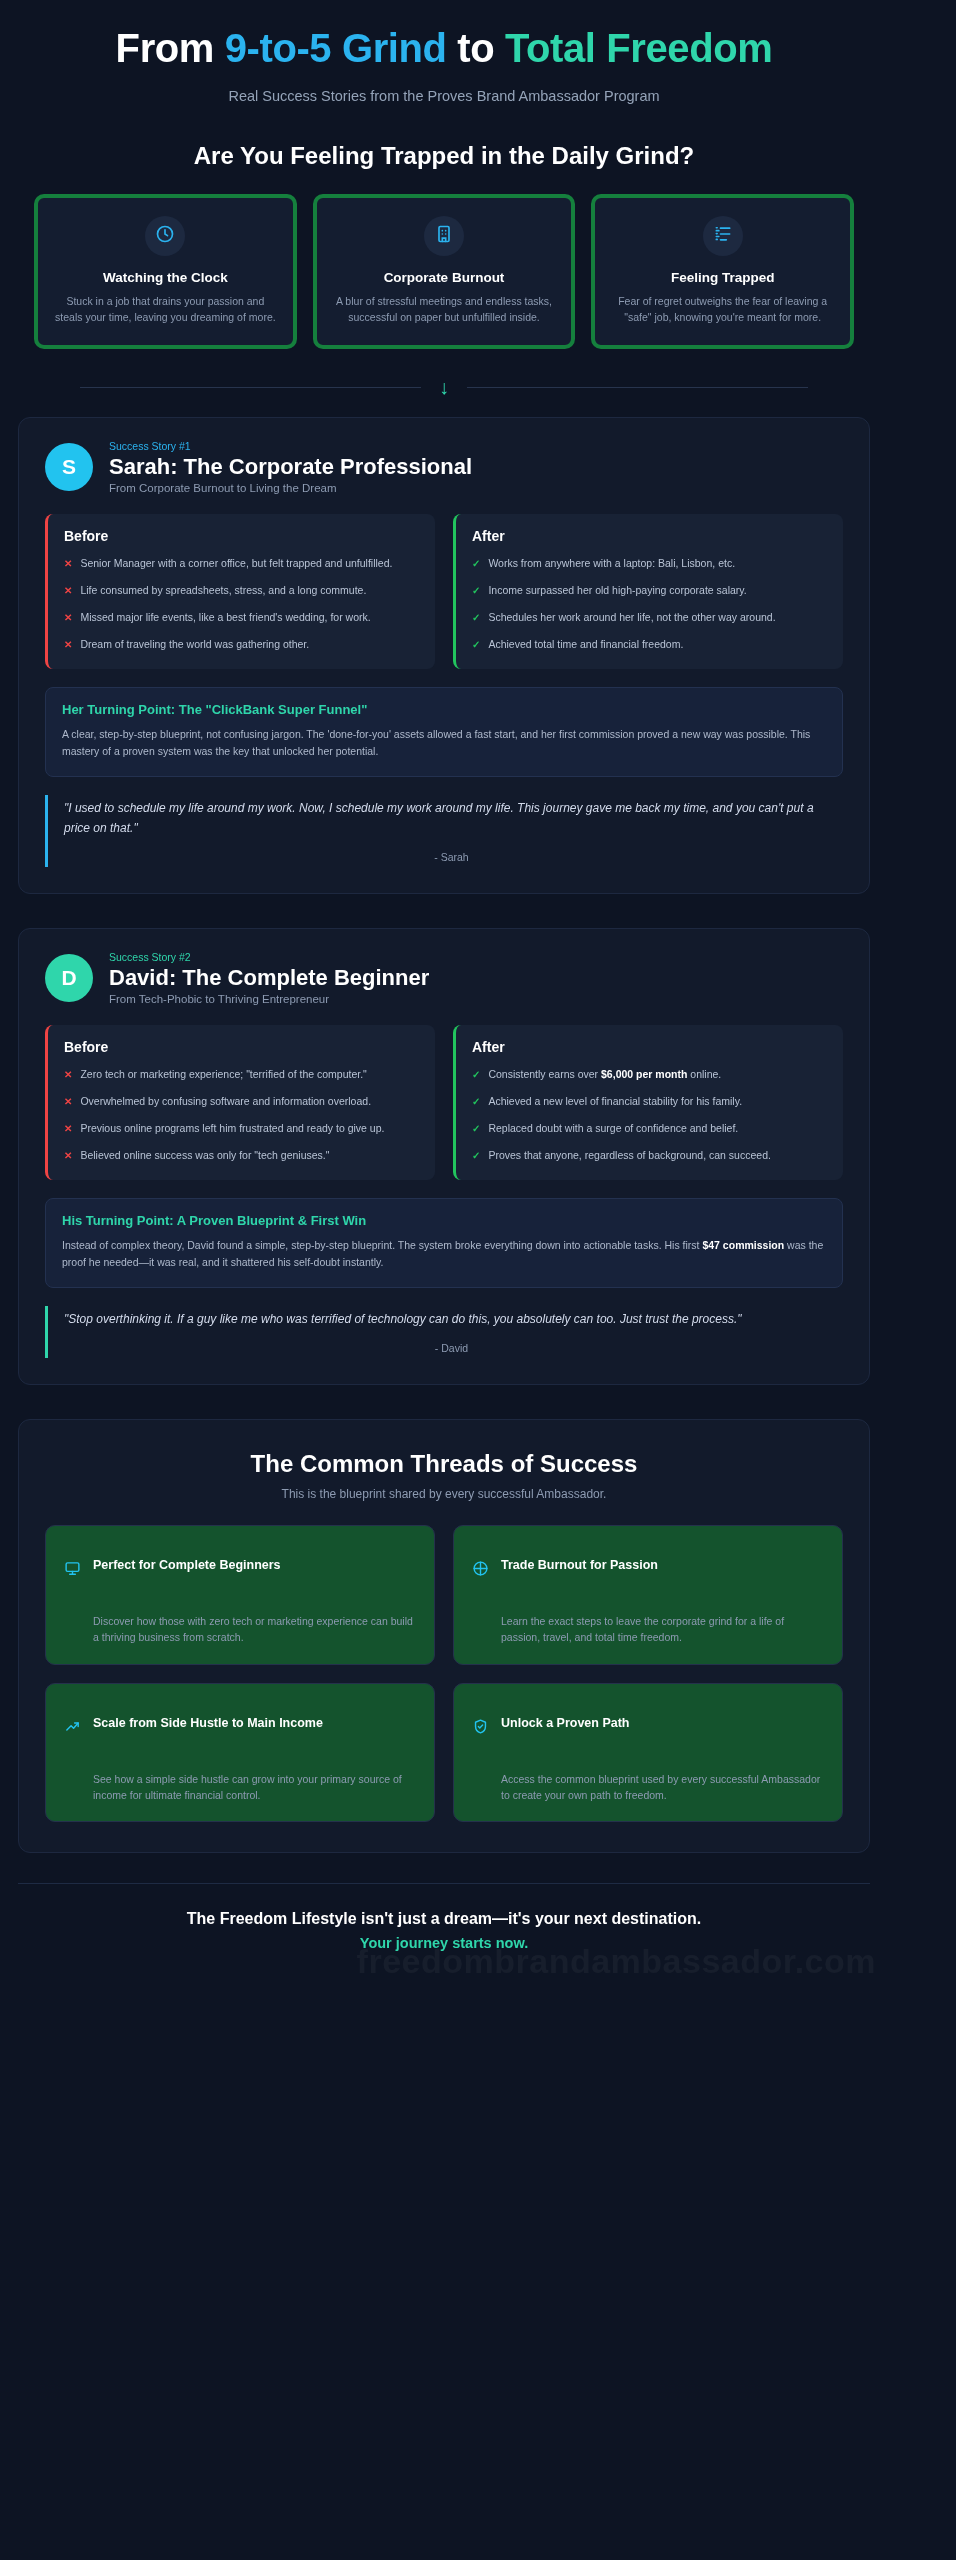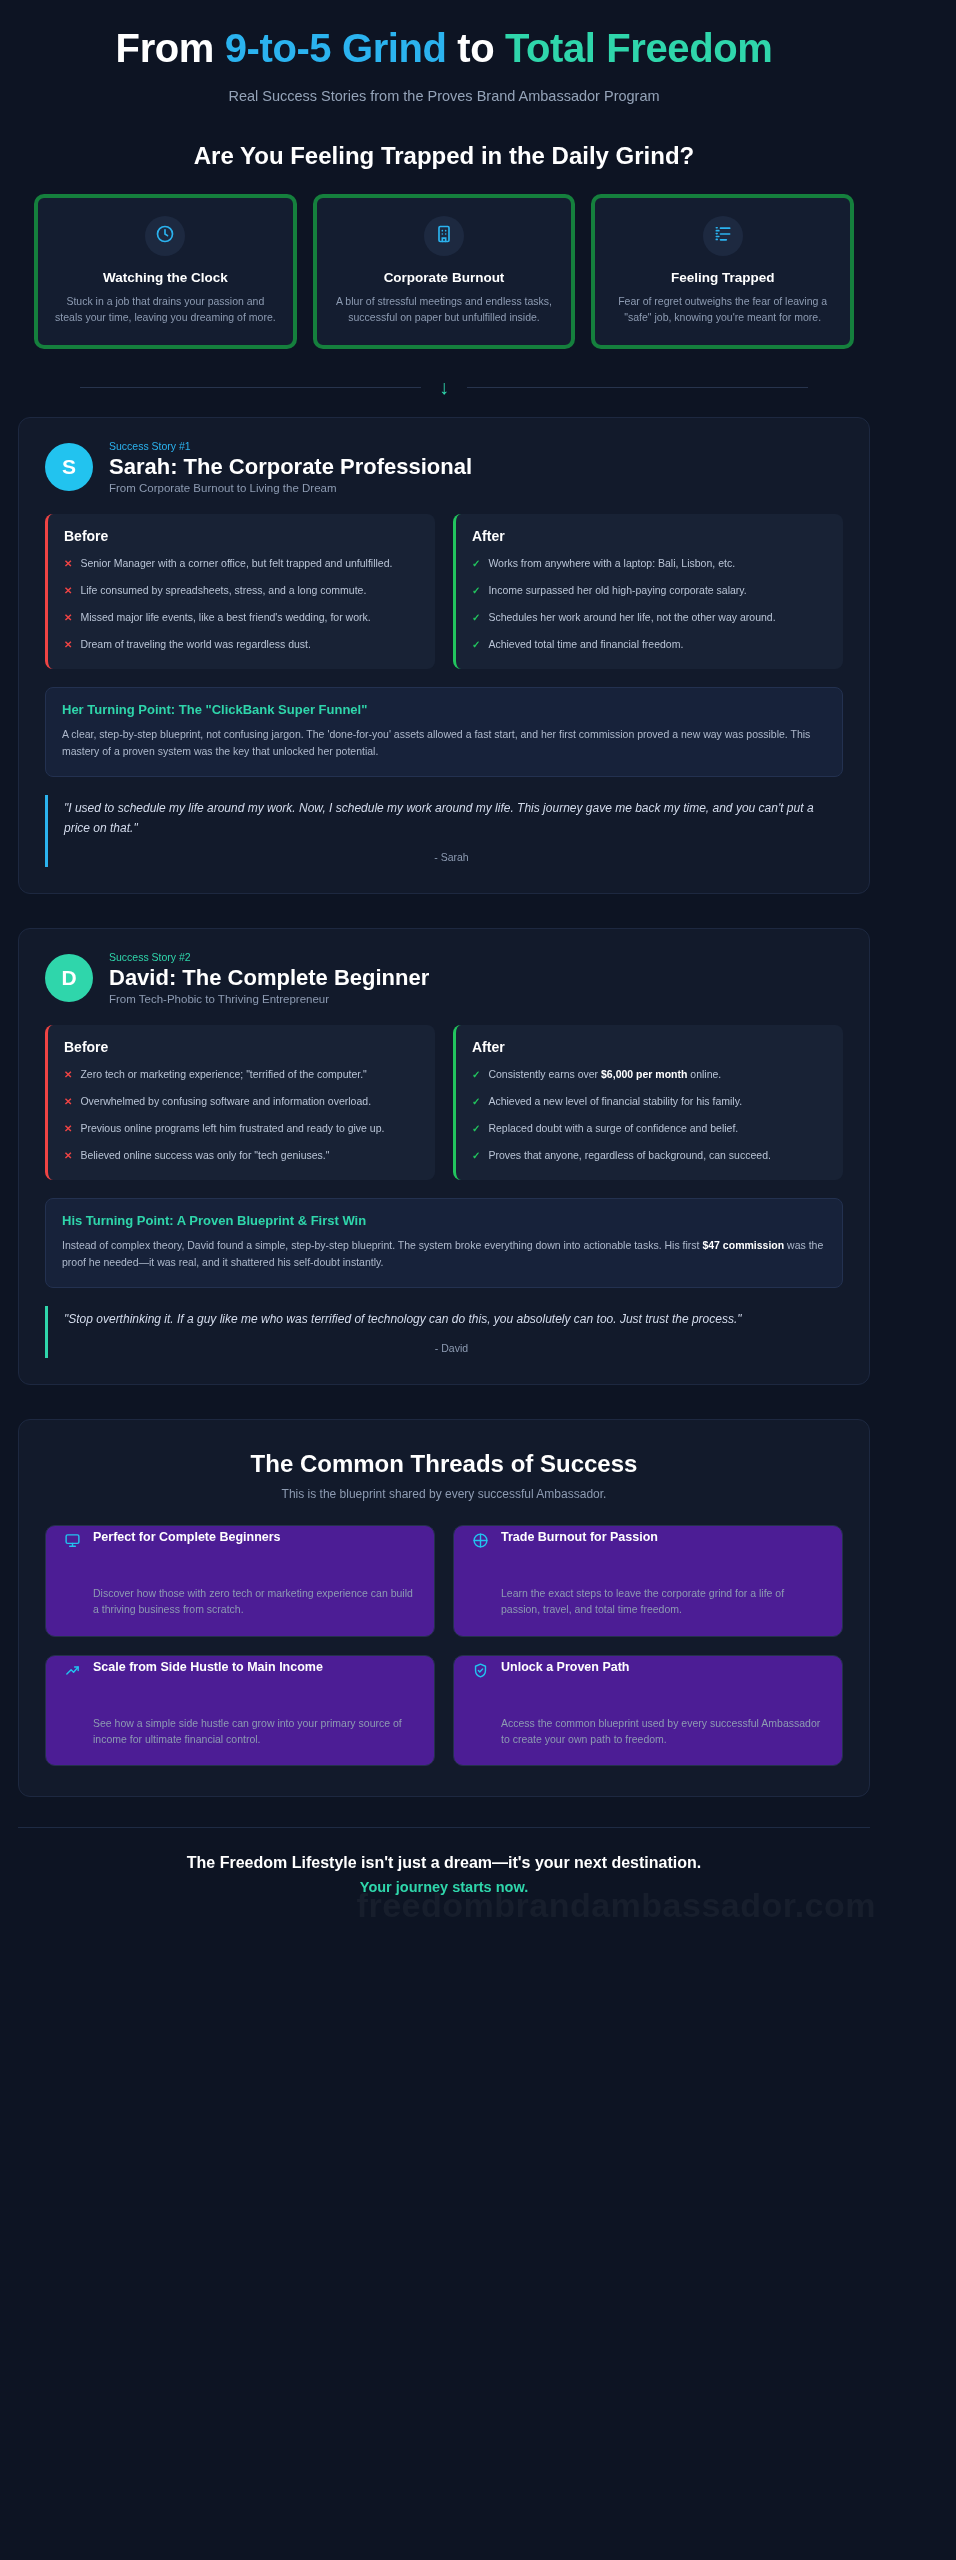--- a/index.html
+++ b/index.html
@@ -176,24 +176,24 @@
   }
   .threads h2 {
     text-align: center; font-size: 24px; font-weight: 700; color: #ffffff;
   }
   .threads .lead {
     text-align: center; font-size: 12px; color: #8d9bb2; margin-top: 9px; margin-bottom: 24px;
   }
   .thread-grid { display: flex; flex-wrap: wrap; gap: 18px; }
   .thread-card {
     width: calc(50% - 9px);
-    background: #4c1d95;
+    background: #14532d;
     border: 1px solid #24314c;
     border-radius: 10px;
-    padding: 4px 18px 18px;
+    padding: 32px 18px 18px;
     display: flex; gap: 12px;
   }
   .thread-ic { flex: 0 0 auto; margin-top: 2px; }
   .thread-card h3 { font-size: 12.5px; font-weight: 700; color: #ffffff; margin-bottom: 7px; }
   .thread-card p { font-size: 10.5px; line-height: 1.55; color: #8d9bb2; margin-top: 41px; }
 
   
   .footer {
     border-top: 1px solid #1e2b44;
     margin: 0 18px;
@@ -303,21 +303,21 @@
           <li>
               <span class="ba-mark">✕</span>
               <span>Life consumed by spreadsheets, stress, and a long commute.</span>
             </li>
           <li>
               <span class="ba-mark">✕</span>
               <span>Missed major life events, like a best friend's wedding, for work.</span>
             </li>
           <li>
               <span class="ba-mark">✕</span>
-              <span>Dream of traveling the world was regardless dust.</span>
+              <span>Dream of traveling the world was gathering other.</span>
             </li>
         </ul>
       </div>
       <div class="ba-col after">
         <h4>After</h4>
         <ul class="ba-list">
           <li>
               <span class="ba-mark">✓</span>
               <span>Works from anywhere with a laptop: Bali, Lisbon, etc.</span>
             </li>

